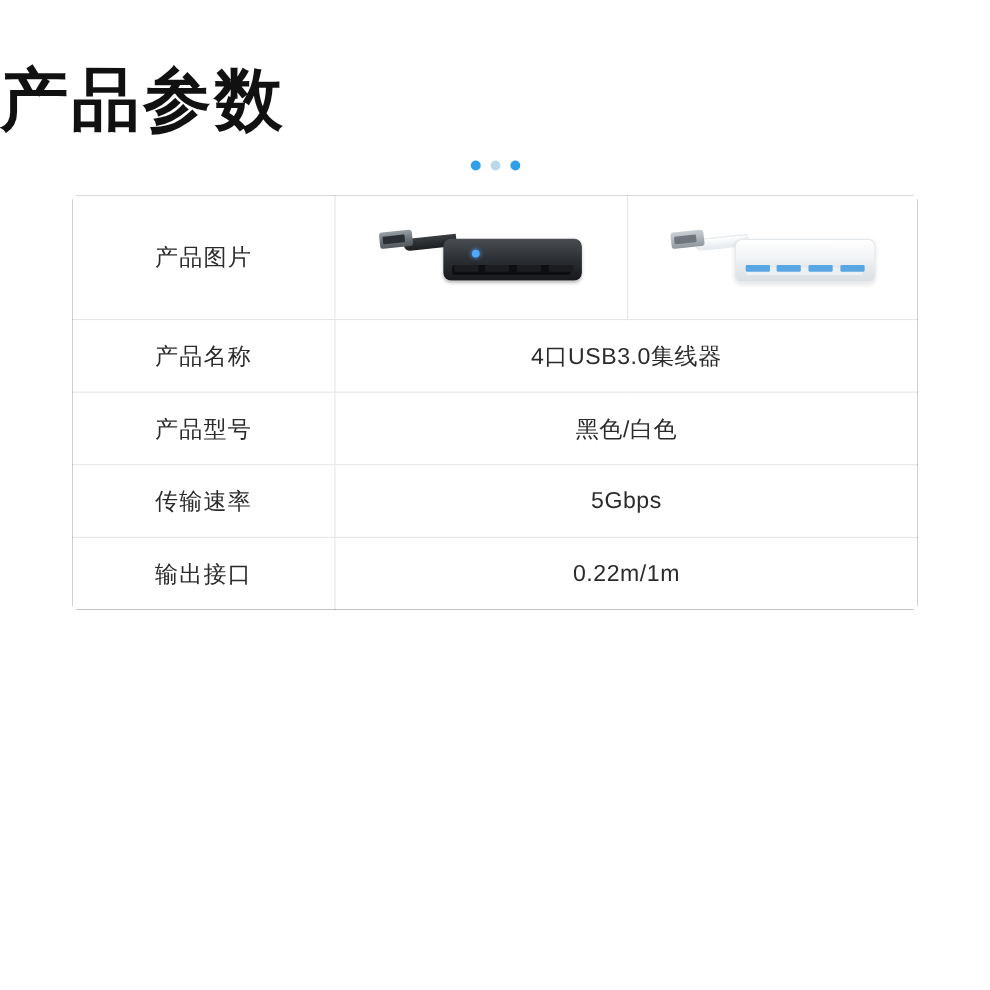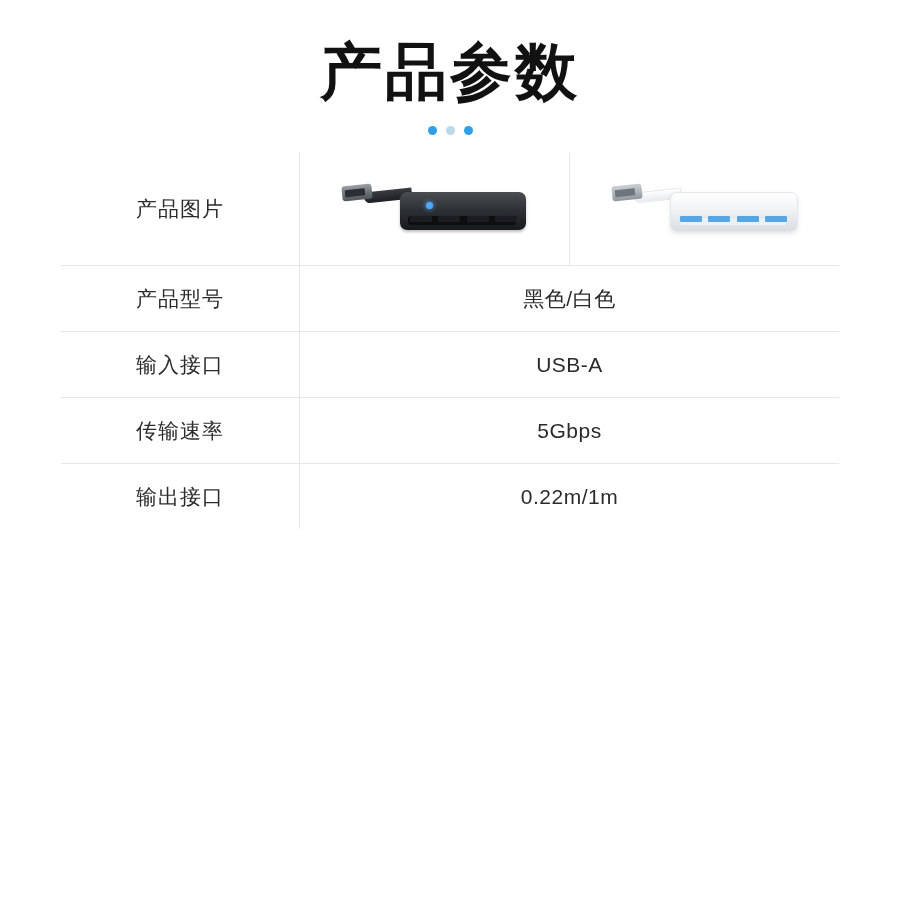--- a/index.html
+++ b/index.html
@@ -16,22 +16,21 @@
   }
   .page {
     position: relative;
     width: 900px;
     height: 900px;
     box-sizing: border-box;
   }
 
   
   .header {
-    padding-top: 38px;
-    text-align: center;
+    padding-top: 58px;
   }
   .page-title {
     font-size: 62px;
     font-weight: bold;
     letter-spacing: 3px;
     line-height: 1.1;
     color: #111111;
     margin: 0;
   }
   .dots {
@@ -54,21 +53,21 @@
 
   
   .table-wrap {
     margin: 16px auto 0 auto;
     width: 780px;
   }
   table.spec {
     width: 780px;
     border-collapse: collapse;
     table-layout: fixed;
-    border: 1px solid #404040;
+    border: 6px solid #404040;
     border-radius: 10px;
     overflow: hidden;
   }
   table.spec td {
     border: 1px solid #e6e6e6;
     text-align: center;
     vertical-align: middle;
     font-size: 21px;
     color: #2b2b2b;
     height: 65px;
@@ -259,26 +258,26 @@
                     <i></i>
                     <i></i>
                     <i></i>
                   </span>
               </div>
             </div>
           </td>
         </tr>
 
         <tr>
+          <td class="label">产品名称</td>
+          <td class="value" colspan="2">4口USB3.0集线器</td>
+        </tr>
+        <tr>
           <td class="label">产品型号</td>
           <td class="value" colspan="2">黑色/白色</td>
-        </tr>
-        <tr>
-          <td class="label">输入接口</td>
-          <td class="value" colspan="2">USB-A</td>
         </tr>
         <tr>
           <td class="label">传输速率</td>
           <td class="value" colspan="2">5Gbps</td>
         </tr>
         <tr>
           <td class="label">输出接口</td>
           <td class="value" colspan="2">0.22m/1m</td>
         </tr>
       </tbody>

